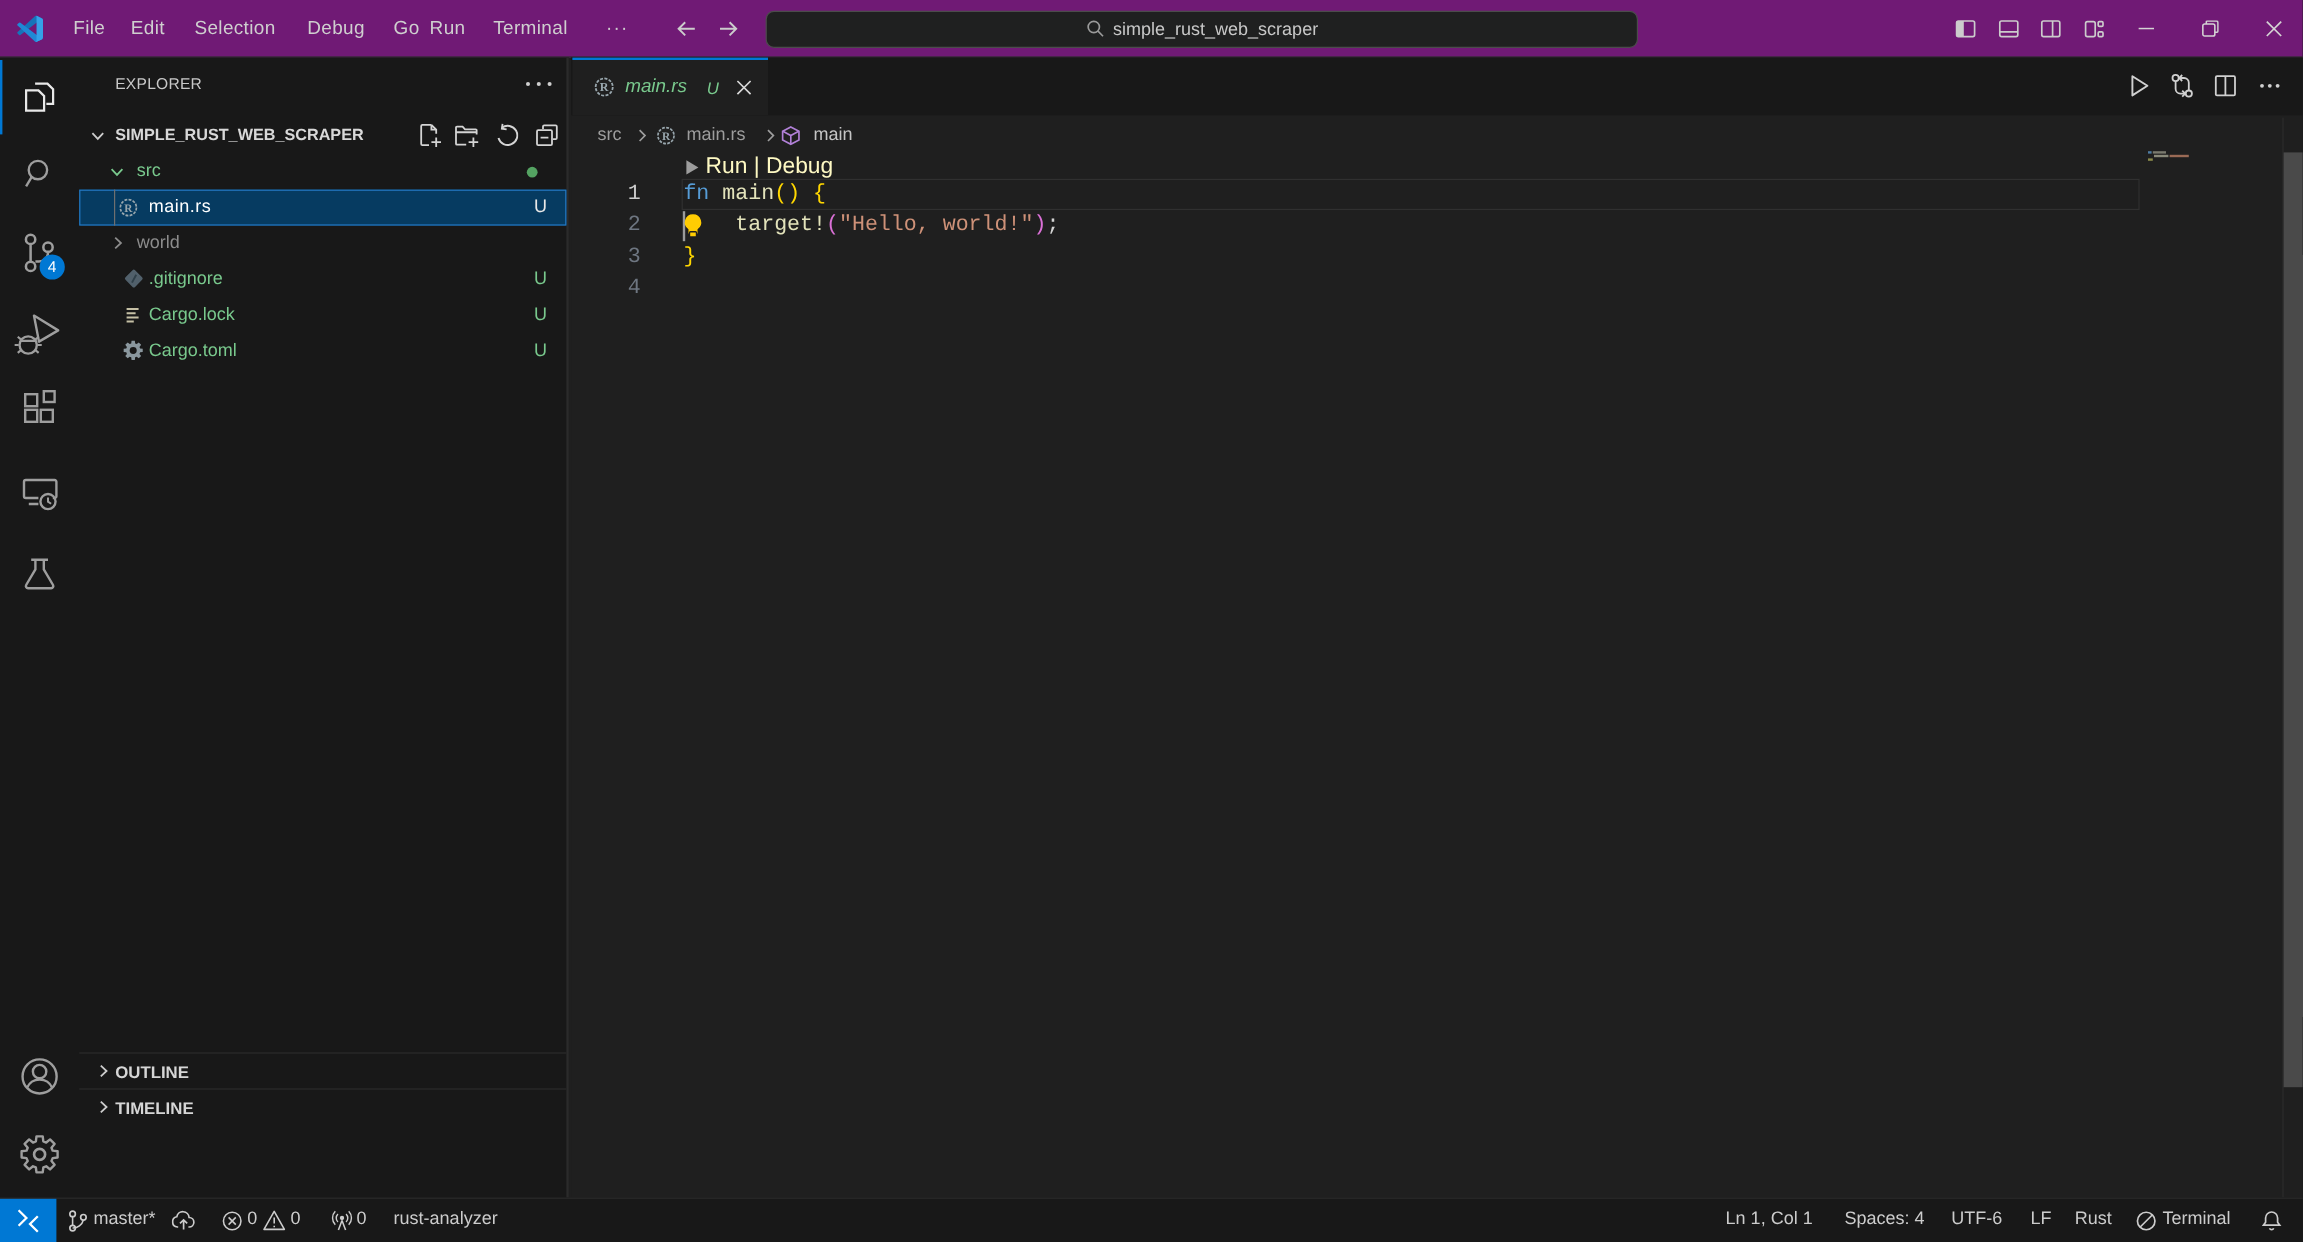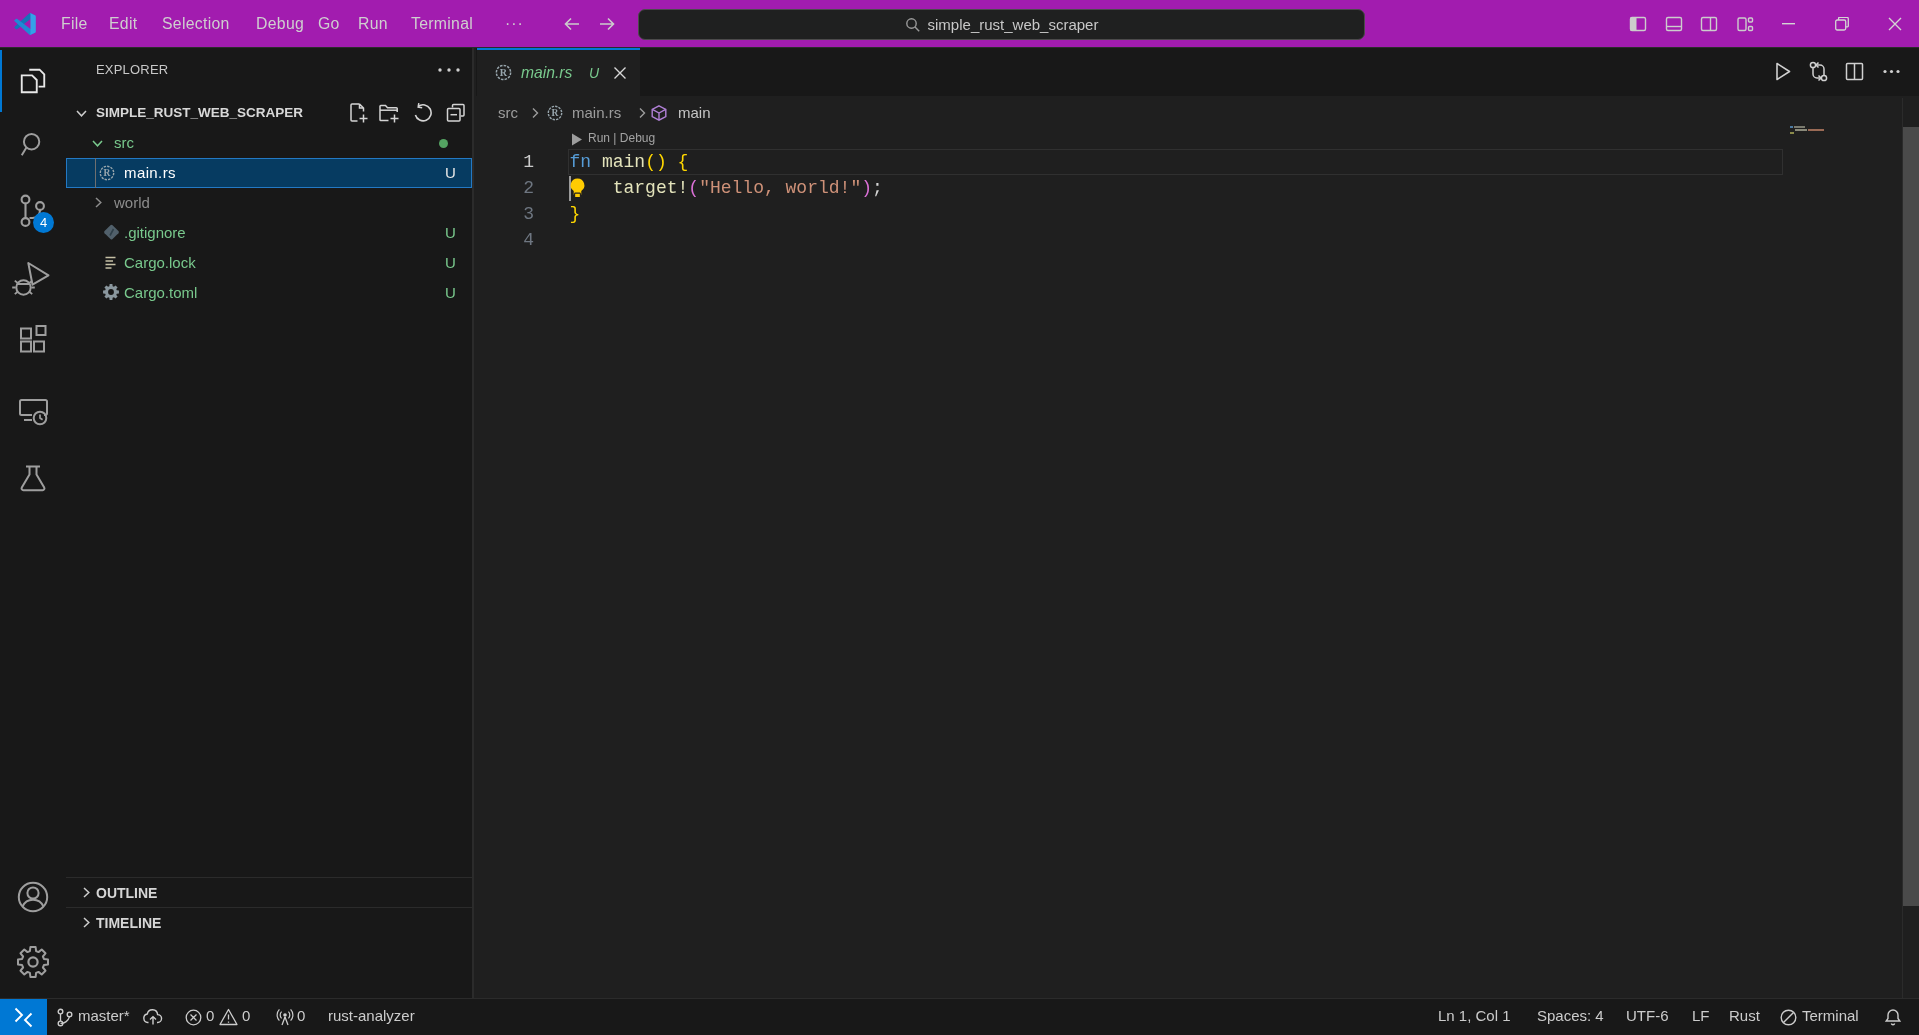--- a/index.html
+++ b/index.html
@@ -1,20 +1,20 @@
 <!DOCTYPE html>
 <html><head>
 <meta charset="utf-8">
 <style>
 *{margin:0;padding:0;box-sizing:border-box}
 html,body{width:1919px;height:1035px;overflow:hidden;background:#1f1f1f;font-family:"Liberation Sans",sans-serif;color:#ccc;position:relative}
 .abs{position:absolute}
 svg{display:block}
 
-#titlebar{left:0;top:0;width:1919px;height:48px;background:#a21caf;border-bottom:1px solid #2b2b2b}
+#titlebar{left:0;top:0;width:1919px;height:48px;background:#701a75;border-bottom:1px solid #2b2b2b}
 .menu{position:absolute;top:0;height:48px;line-height:48px;font-size:15.8px;letter-spacing:0.3px;color:#cfcfcf}
 #searchbox{position:absolute;left:638px;top:9px;width:727px;height:31px;background:#1f2020;border:1px solid #4b4b4b;border-radius:7px;text-align:center;line-height:29px;font-size:15px;color:#c8c8c8}
 
 #activitybar{left:0;top:48px;width:66px;height:950px;background:#181818}
 .aicon{position:absolute;left:0;width:66px;display:flex;align-items:center;justify-content:center}
 
 #sidebar{left:66px;top:48px;width:408px;height:950px;background:#181818;border-right:2px solid #2b2b2b}
 .srow{position:absolute;left:0;width:406px;height:30px}
 .slabel{position:absolute;font-size:15px;line-height:30px;white-space:pre}
 .green{color:#79c98d}
@@ -36,21 +36,21 @@
 <div class="abs" id="titlebar">
   <svg class="abs" style="left:14px;top:13px" width="22" height="22" viewBox="0 0 100 100">
     <path fill="#1673b9" d="M96.46 10.8 L75.6.9a6.04 6.04 0 0 0-6.9 1.17L2.96 62.05a4.04 4.04 0 0 0 0 5.98l5.6 5.09a4.04 4.04 0 0 0 5.16.23L93.1 13.1a4.01 4.01 0 0 1 6.44 3.2v-.25a6.07 6.07 0 0 0-3.09-5.25z"></path>
     <path fill="#2089d5" d="M96.46 89.2 L75.6 99.1a6.04 6.04 0 0 1-6.9-1.17L2.96 37.95a4.04 4.04 0 0 1 0-5.98l5.6-5.09a4.04 4.04 0 0 1 5.16-.23L93.1 86.9a4.01 4.01 0 0 0 6.44-3.2v.25a6.07 6.07 0 0 1-3.09 5.25z"></path>
     <path fill="#35a1e8" d="M75.6 99.12a6.04 6.04 0 0 1-6.89-1.18 3.54 3.54 0 0 0 6.04-2.5V4.56a3.54 3.54 0 0 0-6.04-2.5 6.04 6.04 0 0 1 6.89-1.18l20.1 9.66A6.07 6.07 0 0 1 99.14 16v68a6.07 6.07 0 0 1-3.44 5.47z"></path>
   </svg>
   <span class="menu" style="left:61px">File</span>
   <span class="menu" style="left:109px">Edit</span>
   <span class="menu" style="left:162px">Selection</span>
   <span class="menu" style="left:256px">Debug</span>
-  <span class="menu" style="left:318px">Go</span>
+  <span class="menu" style="left:328px">Go</span>
   <span class="menu" style="left:358px">Run</span>
   <span class="menu" style="left:411px">Terminal</span>
   <span class="menu" style="left:505px;letter-spacing:1px">···</span>
   <svg class="abs" style="left:562px;top:14px" width="20" height="20" viewBox="0 0 20 20" fill="none" stroke="#cccccc" stroke-width="1.6">
       <path d="M17 10 H4 M9 4.5 L3.5 10 L9 15.5"></path>
     </svg>
   <svg class="abs" style="left:597px;top:14px" width="20" height="20" viewBox="0 0 20 20" fill="none" stroke="#cccccc" stroke-width="1.6">
       <path d="M3 10 H16 M11 4.5 L16.5 10 L11 15.5"></path>
     </svg>
   <div id="searchbox"><svg style="display:inline-block;vertical-align:-3px;margin-right:7px" width="16" height="16" viewBox="0 0 16 16" fill="none" stroke="#9a9a9a" stroke-width="1.4">
@@ -306,21 +306,21 @@
     <svg class="abs" style="left:174px;top:6px" width="18" height="18" viewBox="0 0 18 18" fill="none" stroke="#b180d7" stroke-width="1.4">
         <path d="M9 1.8 L15.8 5.4 V12.6 L9 16.2 L2.2 12.6 V5.4 Z"></path>
         <path d="M2.4 5.4 L9 9 L15.6 5.4 M9 9 V16"></path>
       </svg>
     <span class="bc" style="left:202px;color:#c5c5c5">main</span>
   </div>
 
   <svg class="abs" style="left:95px;top:85px" width="12" height="13" viewBox="0 0 12 13" fill="#9d9d9d">
       <path d="M1 0.5 L11 6.5 L1 12.5 Z"></path>
     </svg>
-  <span class="abs" style="left:112px;top:80px;font-size:12px;line-height:21px;color:#a3a3a3">Run | Debug</span>
+  <span class="abs" style="left:112px;top:80px;font-size:19px;line-height:21px;color:#fef9c3">Run | Debug</span>
 
   <div class="abs" style="left:92px;top:101px;width:1215px;height:26px;border:1px solid #303030"></div>
 
   <div class="lnum" style="left:0;top:101px;color:#cccccc">1</div>
   <div class="lnum" style="left:0;top:127px">2</div>
   <div class="lnum" style="left:0;top:153px">3</div>
   <div class="lnum" style="left:0;top:179px">4</div>
 
   <div class="abs" style="left:93px;top:128px;width:1.5px;height:25px;background:#9b9b9b"></div>
 

